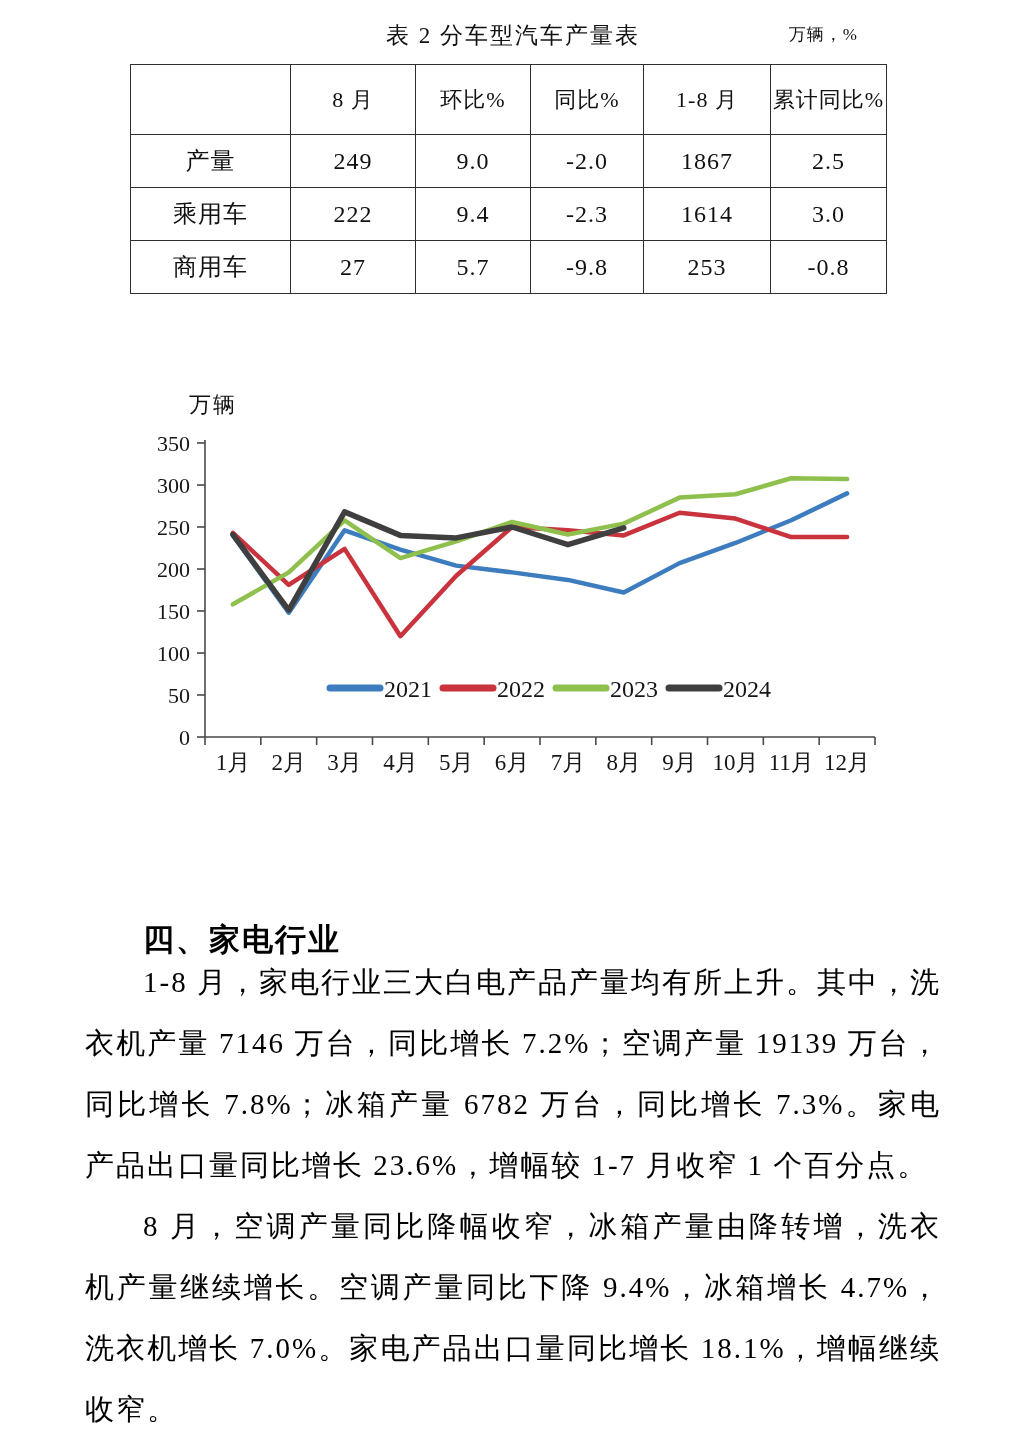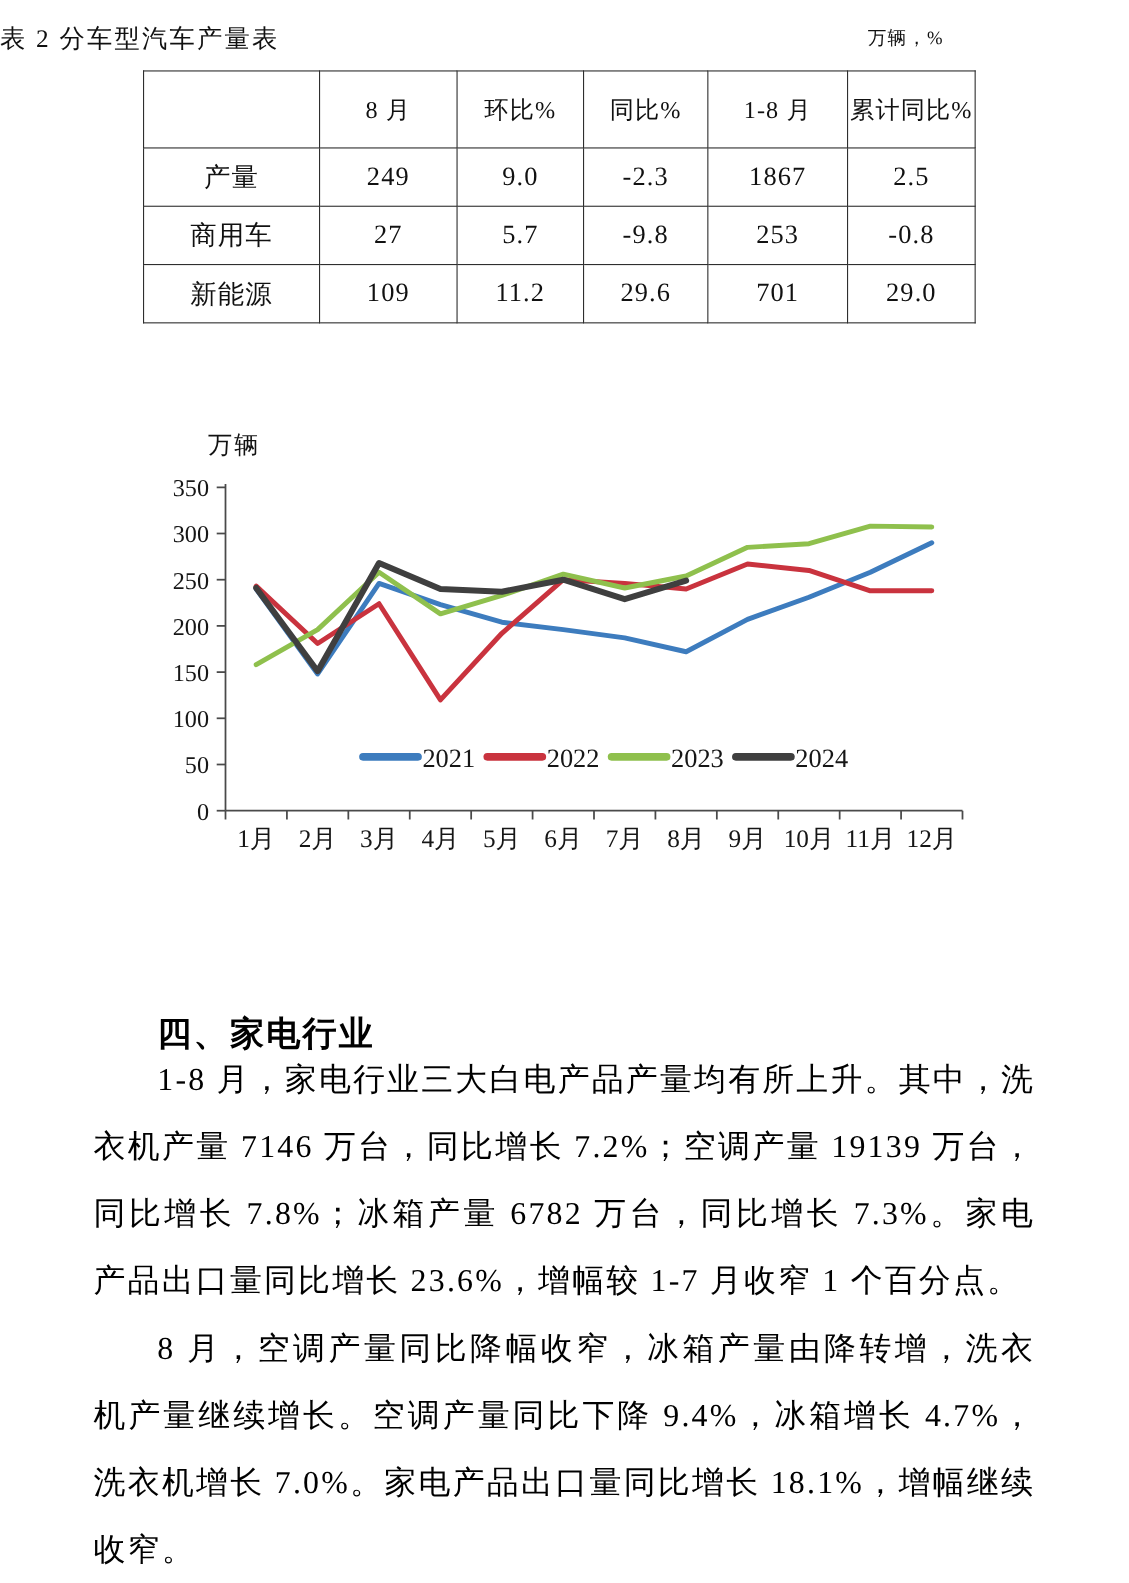--- a/index.html
+++ b/index.html
@@ -4,21 +4,21 @@
 <style>
   * { margin:0; padding:0; box-sizing:border-box; }
   html,body { background:#ffffff; }
   .page {
     position:relative; width:1026px; height:1439px; background:#ffffff;
     font-family:"Liberation Serif","DejaVu Serif",serif; color:#1a1a1a;
     overflow:hidden;
   }
   .title-row { position:absolute; top:20px; left:0; width:100%; height:30px; }
   .table-title {
-    position:absolute; left:0; width:100%; 
+    position:absolute; left:0; width:100%; text-align:center;
     font-size:23px; letter-spacing:2px; color:#111;
   }
   .unit-note {
     position:absolute; right:168px; top:3px; font-size:17px; color:#111; letter-spacing:1px;
   }
   table.prod {
     position:absolute; left:130px; top:64px; border-collapse:collapse;
     table-layout:fixed; width:756px; background:#fff;
   }
   table.prod th, table.prod td {
@@ -79,39 +79,39 @@
           <th>同比%</th>
           <th>1-8 月</th>
           <th>累计同比%</th>
         </tr>
       </thead>
     <tbody>
         <tr>
           <td>产量</td>
           <td>249</td>
           <td>9.0</td>
-          <td>-2.3</td>
+          <td>-2.0</td>
           <td>1867</td>
           <td>2.5</td>
+        </tr>
+        <tr>
+          <td>乘用车</td>
+          <td>222</td>
+          <td>9.4</td>
+          <td>-2.3</td>
+          <td>1614</td>
+          <td>3.0</td>
         </tr>
         <tr>
           <td>商用车</td>
           <td>27</td>
           <td>5.7</td>
           <td>-9.8</td>
           <td>253</td>
           <td>-0.8</td>
-        </tr>
-        <tr>
-          <td>新能源</td>
-          <td>109</td>
-          <td>11.2</td>
-          <td>29.6</td>
-          <td>701</td>
-          <td>29.0</td>
         </tr>
       </tbody>
   </table>
 
   <div class="chart-unit">万辆</div>
   <svg id="chart-svg" width="766" height="350">
       <line x1="75" y1="10" x2="75" y2="307" stroke="#4a4a4a" stroke-width="1.6"></line>
       <line x1="75" y1="307" x2="745" y2="307" stroke="#4a4a4a" stroke-width="1.6"></line>
       <line x1="67" y1="307" x2="75" y2="307" stroke="#4a4a4a" stroke-width="1.6"></line>
       <text x="60" y="315" text-anchor="end" font-size="22" fill="#161616">0</text>

